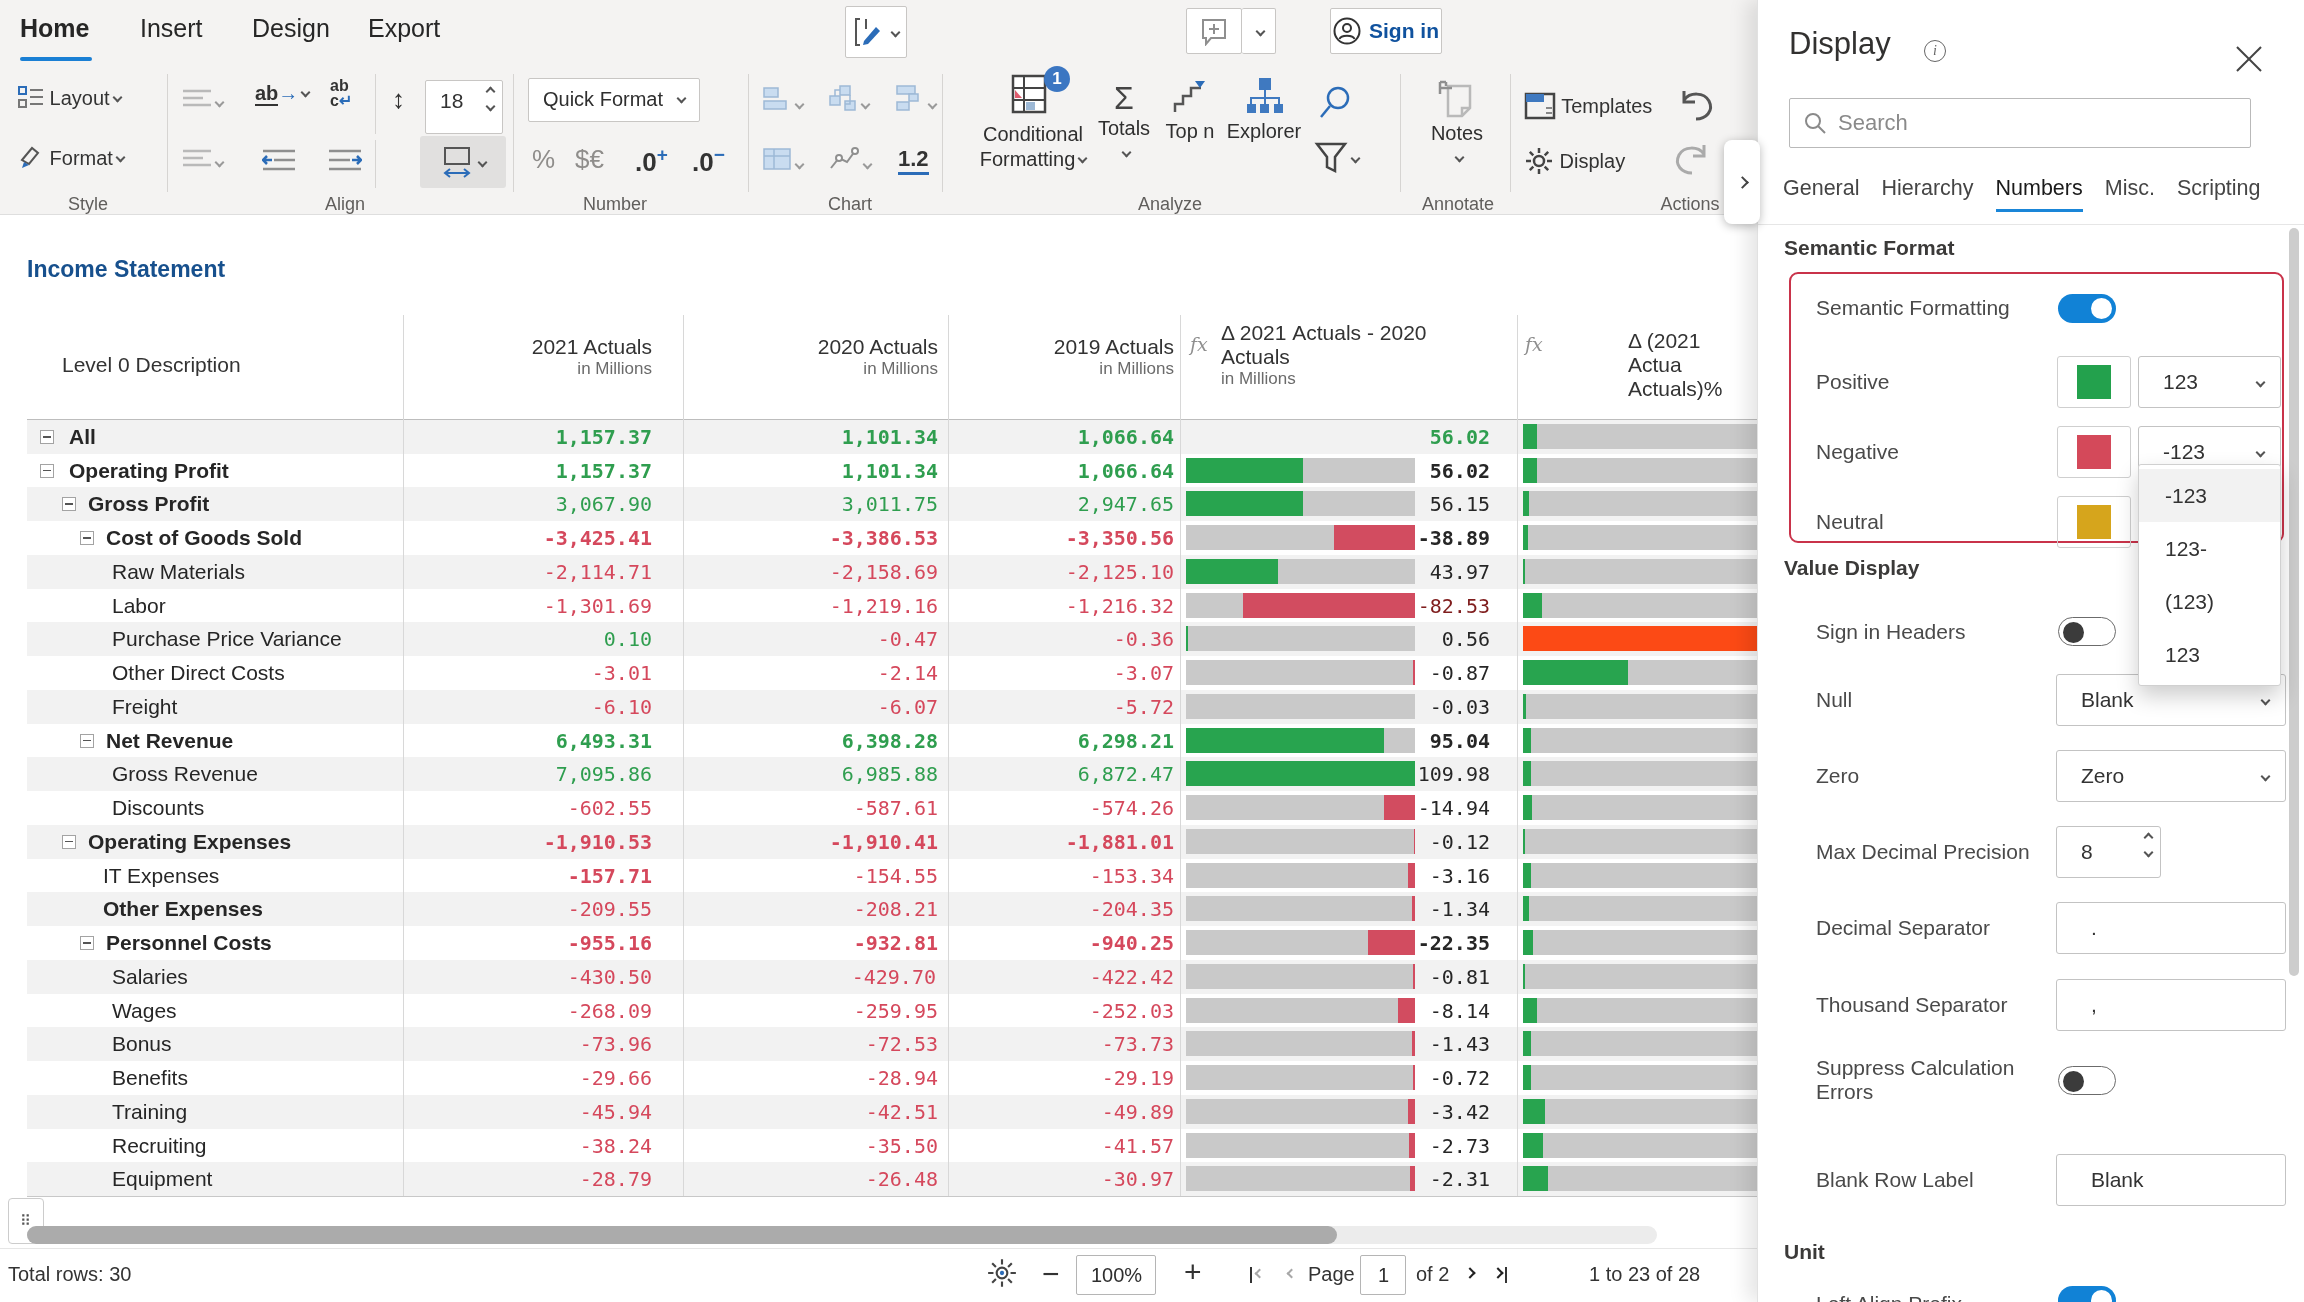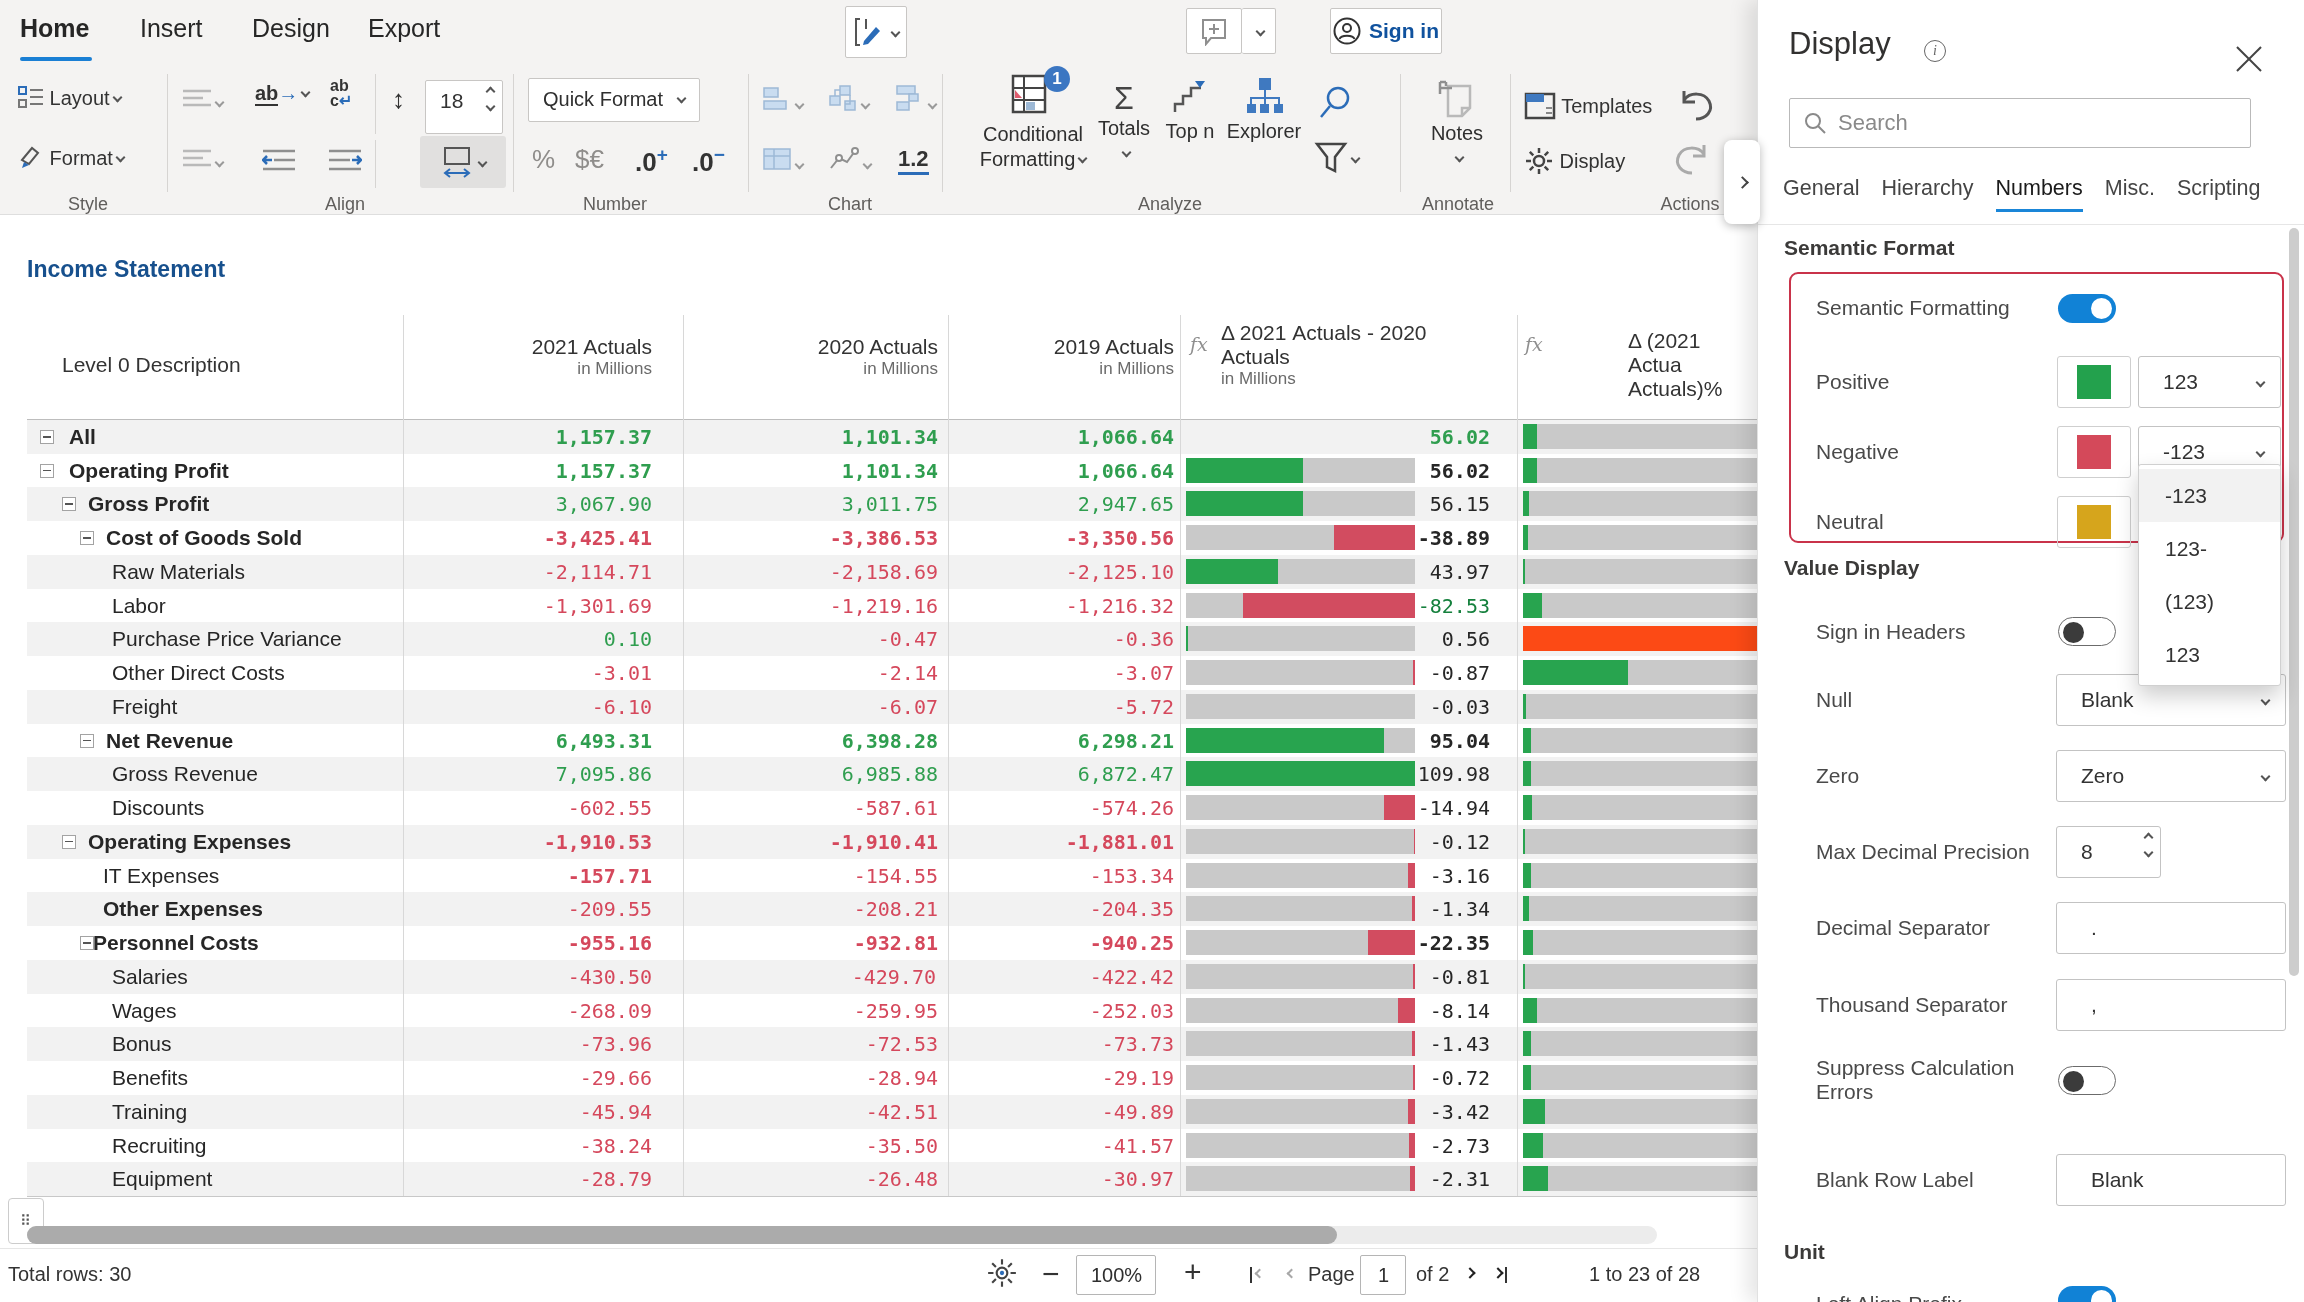--- a/index.html
+++ b/index.html
@@ -451,21 +451,21 @@
       </div>
     </div>
     <div class="trow odd" style="top: 588.7px; height: 33.74px;">
       <div class="lbl" style="left: 85px; font-weight: 400;">Labor</div>
       <div class="val num" style="right: 1105px; color: rgb(213, 72, 92); font-weight: 400;">-1,301.69</div>
       <div class="val num" style="right: 819px; color: rgb(213, 72, 92); font-weight: 400;">-1,219.16</div>
       <div class="val num" style="right: 583px; color: rgb(213, 72, 92); font-weight: 400;">-1,216.32</div>
       <div class="bar" style="left: 1159px; width: 229px;">
         <div class="fill" style="width: 172px; background: rgb(210, 76, 96); right: 0px;"></div>
       </div>
-      <div class="val num" style="right: 267px; color: #15803d; font-weight: 400;">-82.53</div>
+      <div class="val num" style="right: 267px; color: #7f1d1d; font-weight: 400;">-82.53</div>
       <div class="bar" style="left: 1496px; width: 240px;">
         <div class="fill" style="left: 0px; width: 19px; background: rgb(40, 164, 79);"></div>
       </div>
     </div>
     <div class="trow even" style="top: 622.44px; height: 33.74px;">
       <div class="lbl" style="left: 85px; font-weight: 400;">Purchase Price Variance</div>
       <div class="val num" style="right: 1105px; color: rgb(47, 158, 79); font-weight: 400;">0.10</div>
       <div class="val num" style="right: 819px; color: rgb(213, 72, 92); font-weight: 400;">-0.47</div>
       <div class="val num" style="right: 583px; color: rgb(213, 72, 92); font-weight: 400;">-0.36</div>
       <div class="bar" style="left: 1159px; width: 229px;">
@@ -575,21 +575,21 @@
       <div class="bar" style="left: 1159px; width: 229px;">
         <div class="fill" style="width: 3px; background: rgb(210, 76, 96); right: 0px;"></div>
       </div>
       <div class="val num" style="right: 267px; color: rgb(38, 38, 38); font-weight: 400;">-1.34</div>
       <div class="bar" style="left: 1496px; width: 240px;">
         <div class="fill" style="left: 0px; width: 6px; background: rgb(40, 164, 79);"></div>
       </div>
     </div>
     <div class="trow odd" style="top: 926.1px; height: 33.74px;">
       <div class="exp" style="left: 53px;"></div>
-      <div class="lbl" style="left: 66px; font-weight: 600;">Personnel Costs</div>
+      <div class="lbl" style="left: 79px; font-weight: 600;">Personnel Costs</div>
       <div class="val num" style="right: 1105px; color: rgb(213, 72, 92); font-weight: 600;">-955.16</div>
       <div class="val num" style="right: 819px; color: rgb(213, 72, 92); font-weight: 600;">-932.81</div>
       <div class="val num" style="right: 583px; color: rgb(213, 72, 92); font-weight: 600;">-940.25</div>
       <div class="bar" style="left: 1159px; width: 229px;">
         <div class="fill" style="width: 47px; background: rgb(210, 76, 96); right: 0px;"></div>
       </div>
       <div class="val num" style="right: 267px; color: rgb(38, 38, 38); font-weight: 600;">-22.35</div>
       <div class="bar" style="left: 1496px; width: 240px;">
         <div class="fill" style="left: 0px; width: 10px; background: rgb(40, 164, 79);"></div>
       </div>

